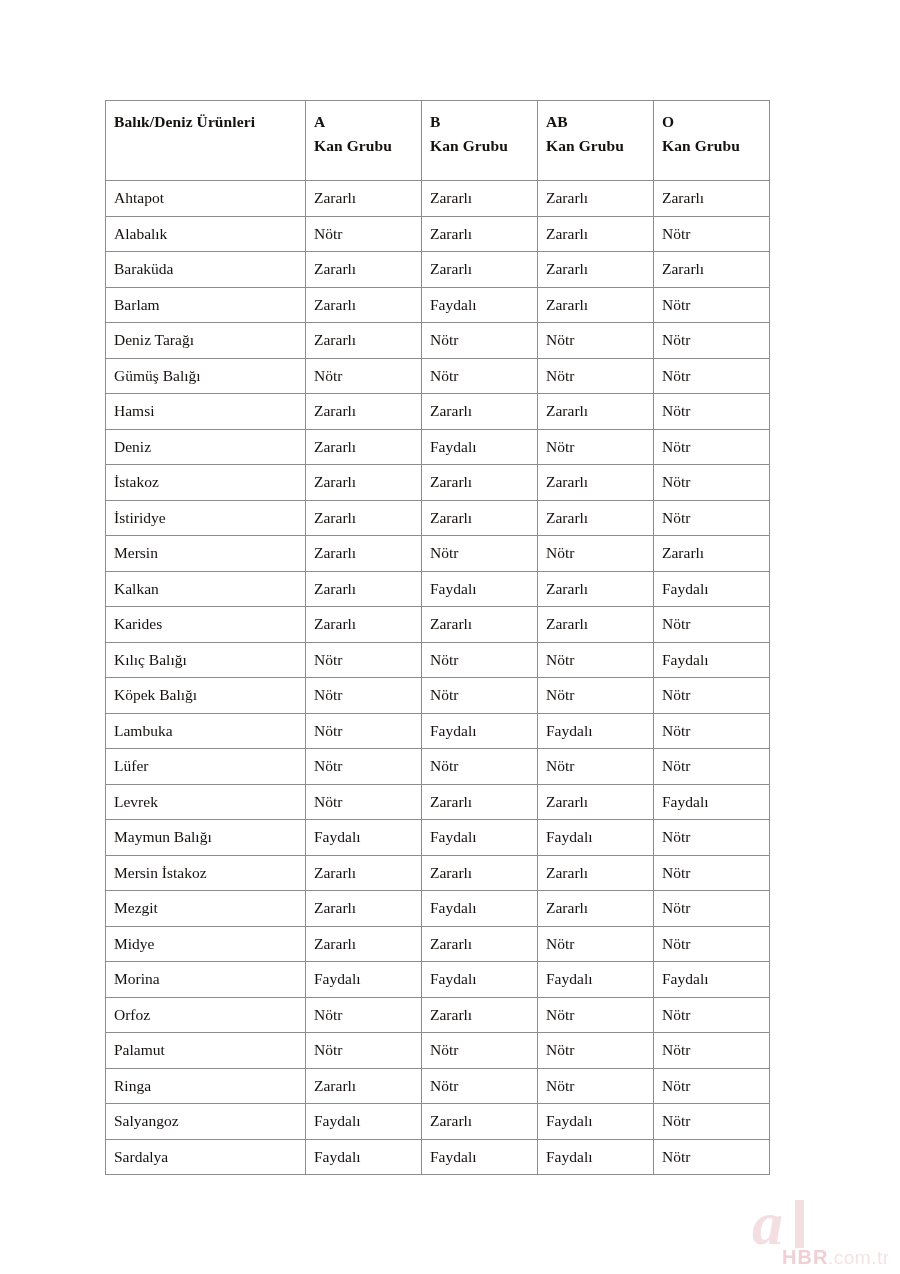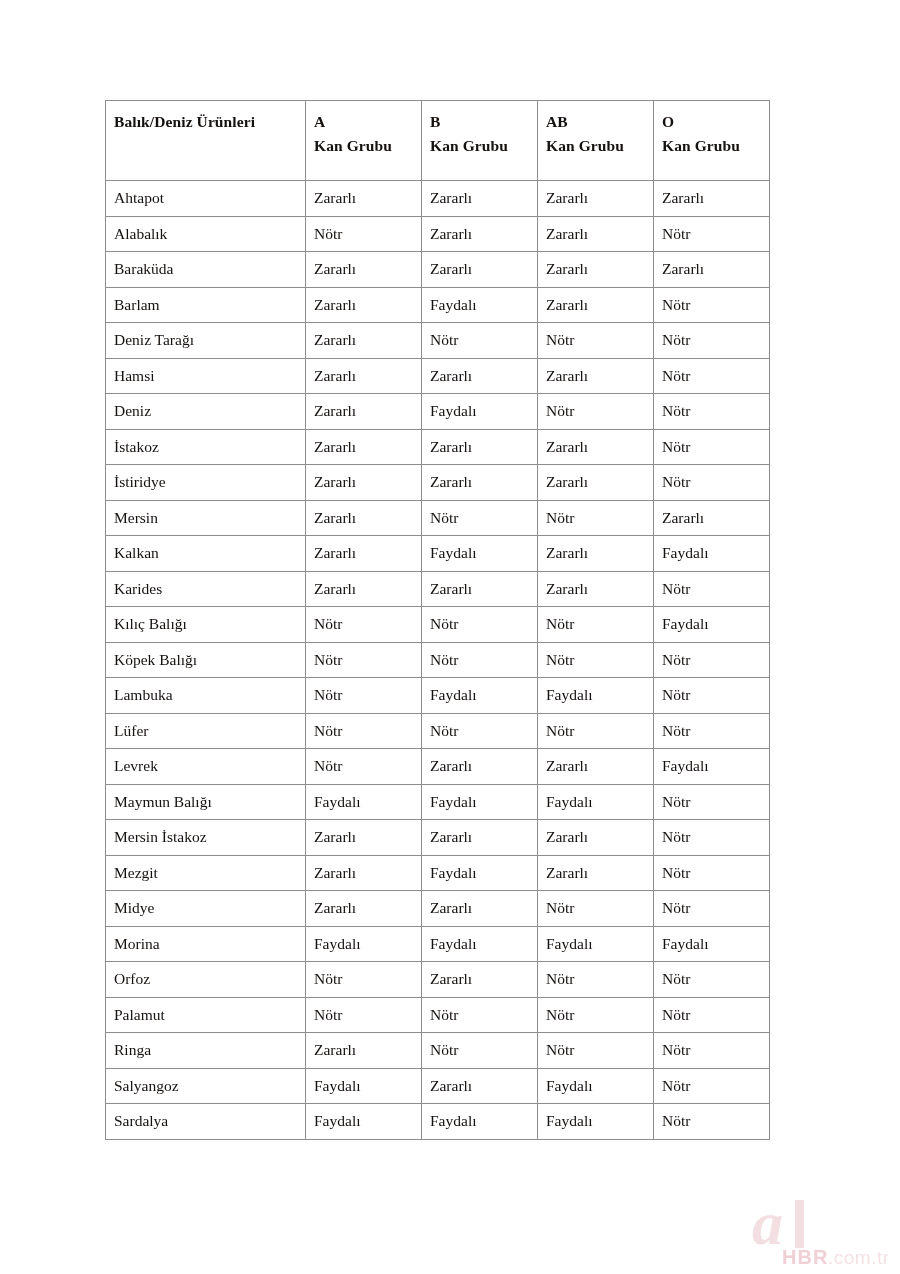--- a/index.html
+++ b/index.html
@@ -149,20 +149,27 @@
           <td>Nötr</td>
         </tr>
         <tr>
           <td>Deniz Tarağı</td>
           <td>Zararlı</td>
           <td>Nötr</td>
           <td>Nötr</td>
           <td>Nötr</td>
         </tr>
         <tr>
+          <td>Gümüş Balığı</td>
+          <td>Nötr</td>
+          <td>Nötr</td>
+          <td>Nötr</td>
+          <td>Nötr</td>
+        </tr>
+        <tr>
           <td>Hamsi</td>
           <td>Zararlı</td>
           <td>Zararlı</td>
           <td>Zararlı</td>
           <td>Nötr</td>
         </tr>
         <tr>
           <td>Deniz</td>
           <td>Zararlı</td>
           <td>Faydalı</td>

